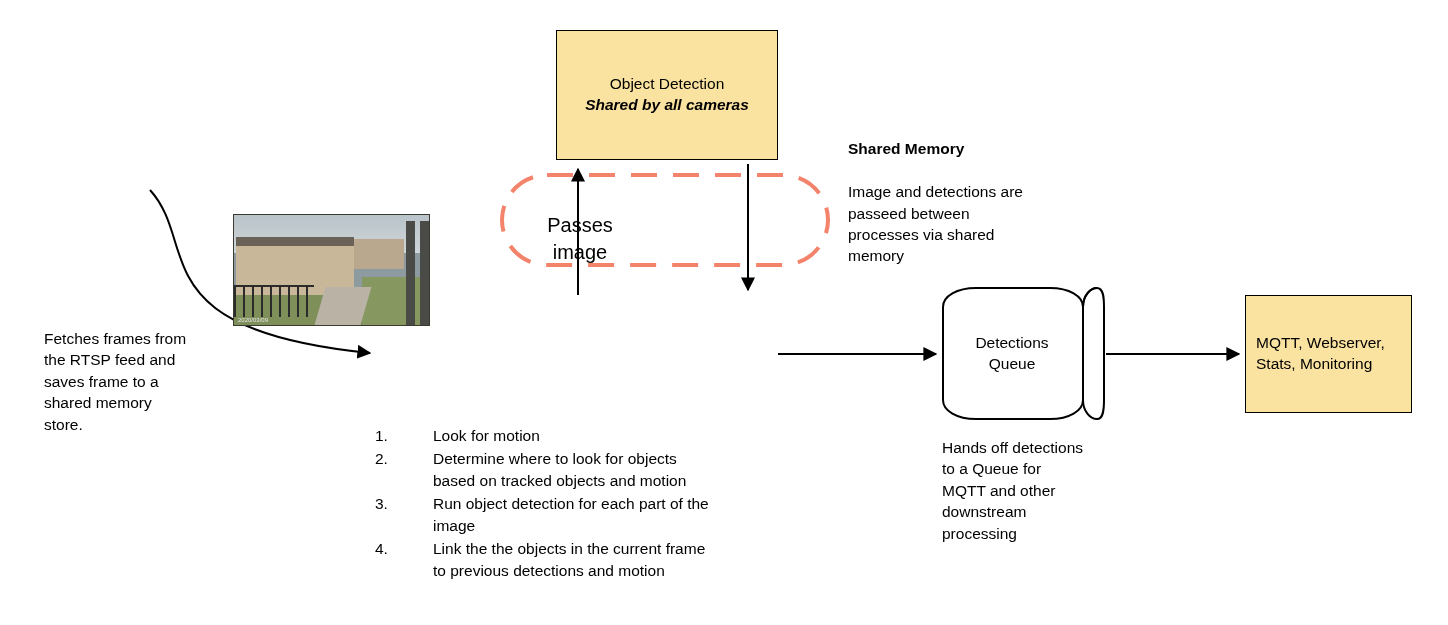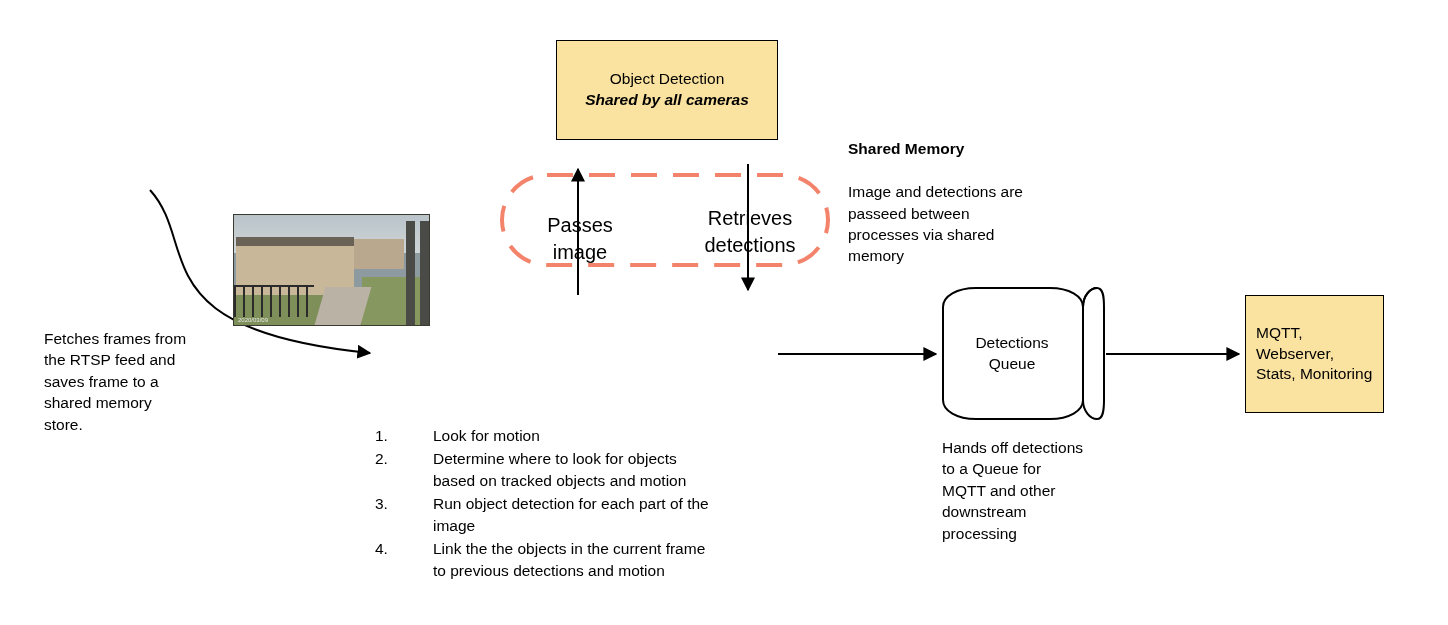--- a/index.html
+++ b/index.html
@@ -77,36 +77,36 @@
     width: 162px;
     height: 92px;
     display: flex;
     align-items: center;
     justify-content: center;
     text-align: center;
   }
   
   #object-detection {
     left: 556px;
-    top: 40px;
+    top: 30px;
     width: 222px;
-    height: 100px;
+    height: 130px;
   }
   
   #camera-n {
     left: 375px;
     top: 295px;
     width: 403px;
     height: 118px;
   }
   
   #mqtt-box {
     left: 1245px;
     top: 295px;
-    width: 139px;
+    width: 167px;
     height: 118px;
     padding: 0 10px;
   }
   
   #detections-queue {
     left: 942px;
     top: 287px;
     width: 163px;
     height: 133px;
   }
@@ -253,22 +253,20 @@
 
   <div class="node boxfill" id="object-detection">
     <div class="center-text">
       <span class="label">Object Detection</span>
       <span class="label-italic">Shared by all cameras</span>
     </div>
   </div>
 
   <div class="edge-label" id="passes-image-label">Passes
 image</div>
-  <div class="edge-label" id="retrieves-detections-label">Retrieves
-detections</div>
 
   <div class="note" id="shared-memory-note">
     <div class="note-title">Shared Memory</div>
     <div style="white-space: pre-line;">Image and detections are
 passeed between
 processes via shared
 memory</div>
   </div>
 
   <div id="camera-thumbnail">

